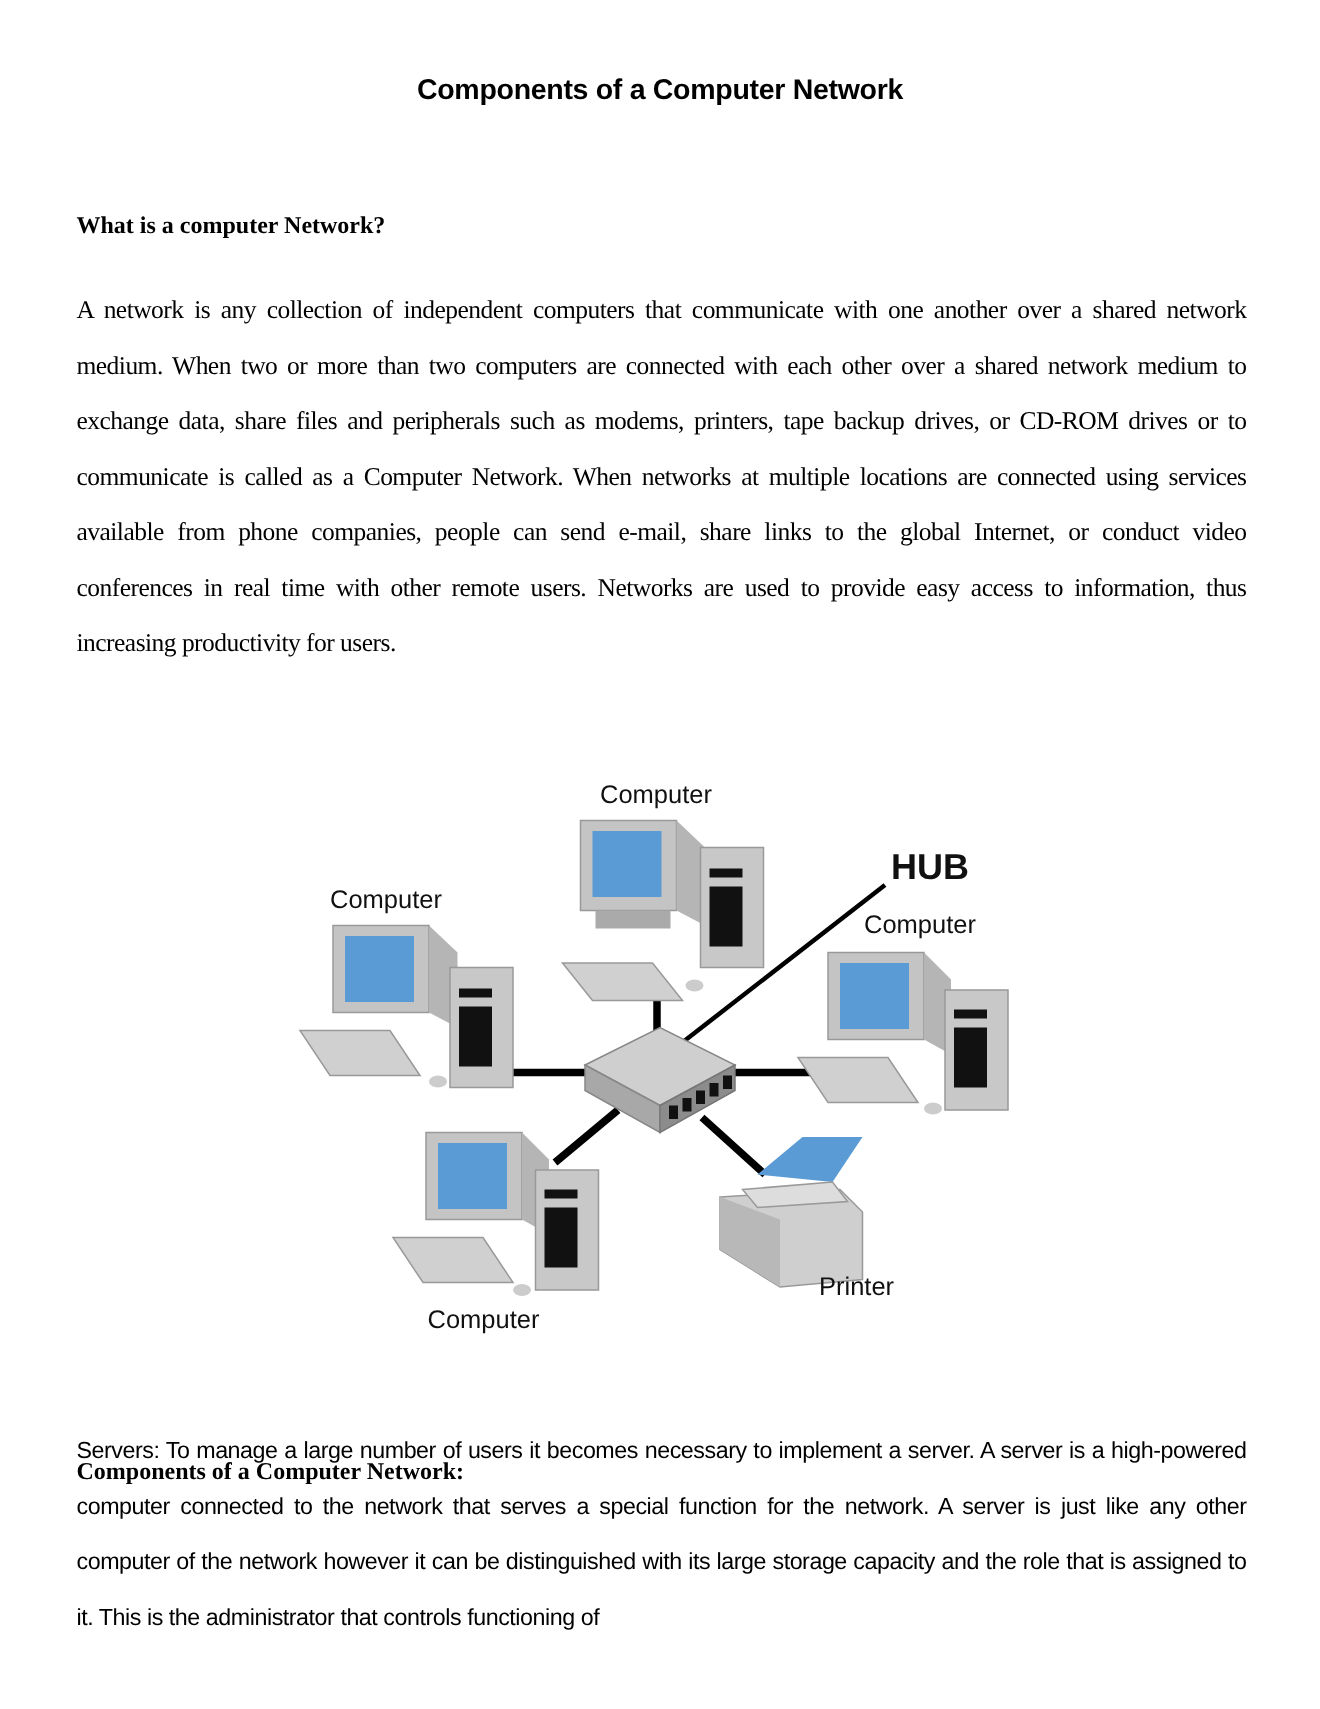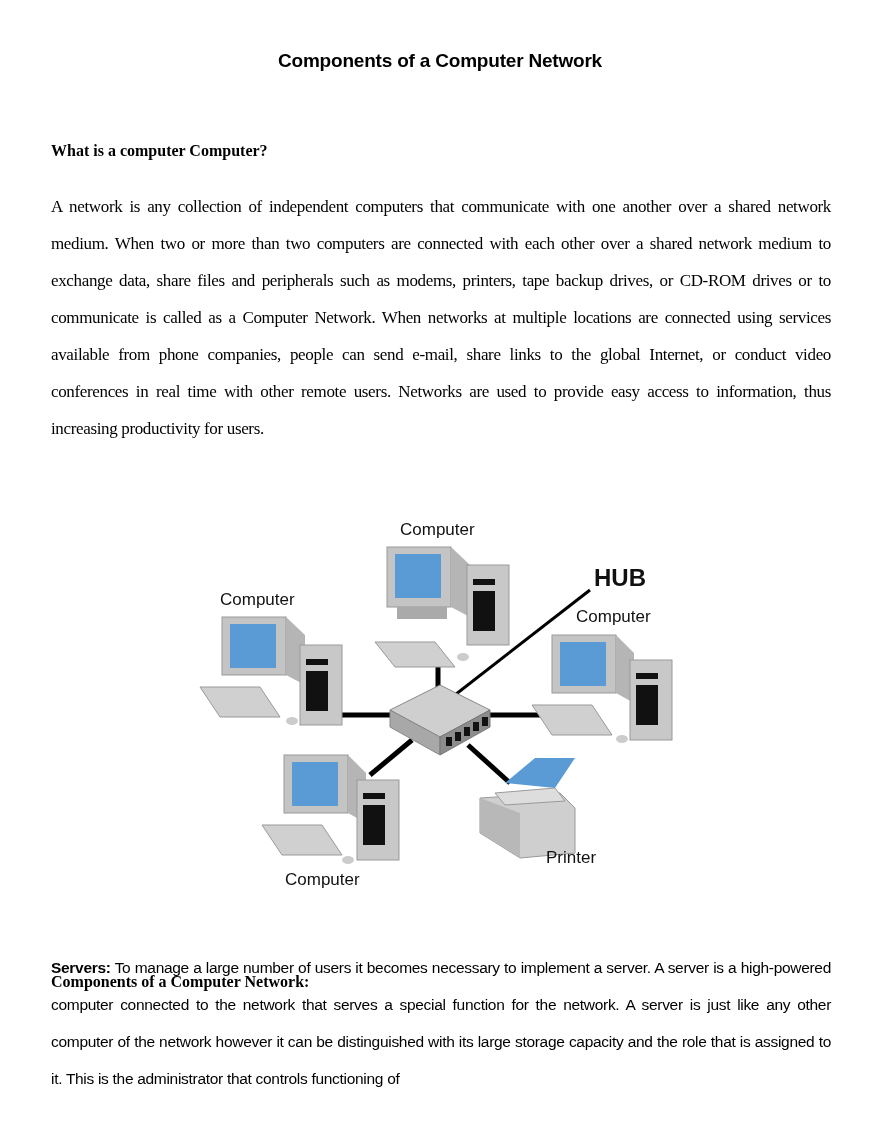--- a/index.html
+++ b/index.html
@@ -15,32 +15,32 @@
     .para {
       position: absolute; left: 51px; width: 780px;
       font-family: "Liberation Serif", serif; font-size: 17px; line-height: 37px;
       text-align: justify; letter-spacing: -0.35px; margin: 0;
     }
     .para2 {
       position: absolute; left: 51px; width: 780px;
       font-family: "Liberation Sans", sans-serif; font-size: 15.5px; line-height: 37px;
       text-align: justify; letter-spacing: -0.3px; margin: 0;
     }
-    .para2 b { font-weight: bold; }
+    .para2 b { font-weight: normal; }
     .diagram { position: absolute; left: 190px; top: 505px; width: 500px; height: 395px; }
     .diagram text { font-family: "Liberation Sans", sans-serif; }
   </style>
 </head>
 <body>
 
 <div>
 
   <div class="title">Components of a Computer Network</div>
 
-  <div class="h-serif" style="top:142px;">What is a computer Computer?</div>
+  <div class="h-serif" style="top:142px;">What is a computer Network?</div>
 
   <p class="para" style="top:188px;">A network is any collection of independent computers that communicate with one another over a shared network medium. When two or more than two computers are connected with each other over a shared network medium to exchange data, share files and peripherals such as modems, printers, tape backup drives, or CD-ROM drives or to communicate is called as a Computer Network. When networks at multiple locations are connected using services available from phone companies, people can send e-mail, share links to the global Internet, or conduct video conferences in real time with other remote users. Networks are used to provide easy access to information, thus increasing productivity for users.</p>
 
   <svg class="diagram" viewBox="0 0 500 395" xmlns="http://www.w3.org/2000/svg">
 
     <g stroke="#000" stroke-width="5" fill="none">
       <line x1="248" y1="150" x2="248" y2="185"></line>
       <line x1="140" y1="210" x2="200" y2="210"></line>
       <line x1="300" y1="210" x2="355" y2="210"></line>
       <line x1="222" y1="235" x2="180" y2="270"></line>

